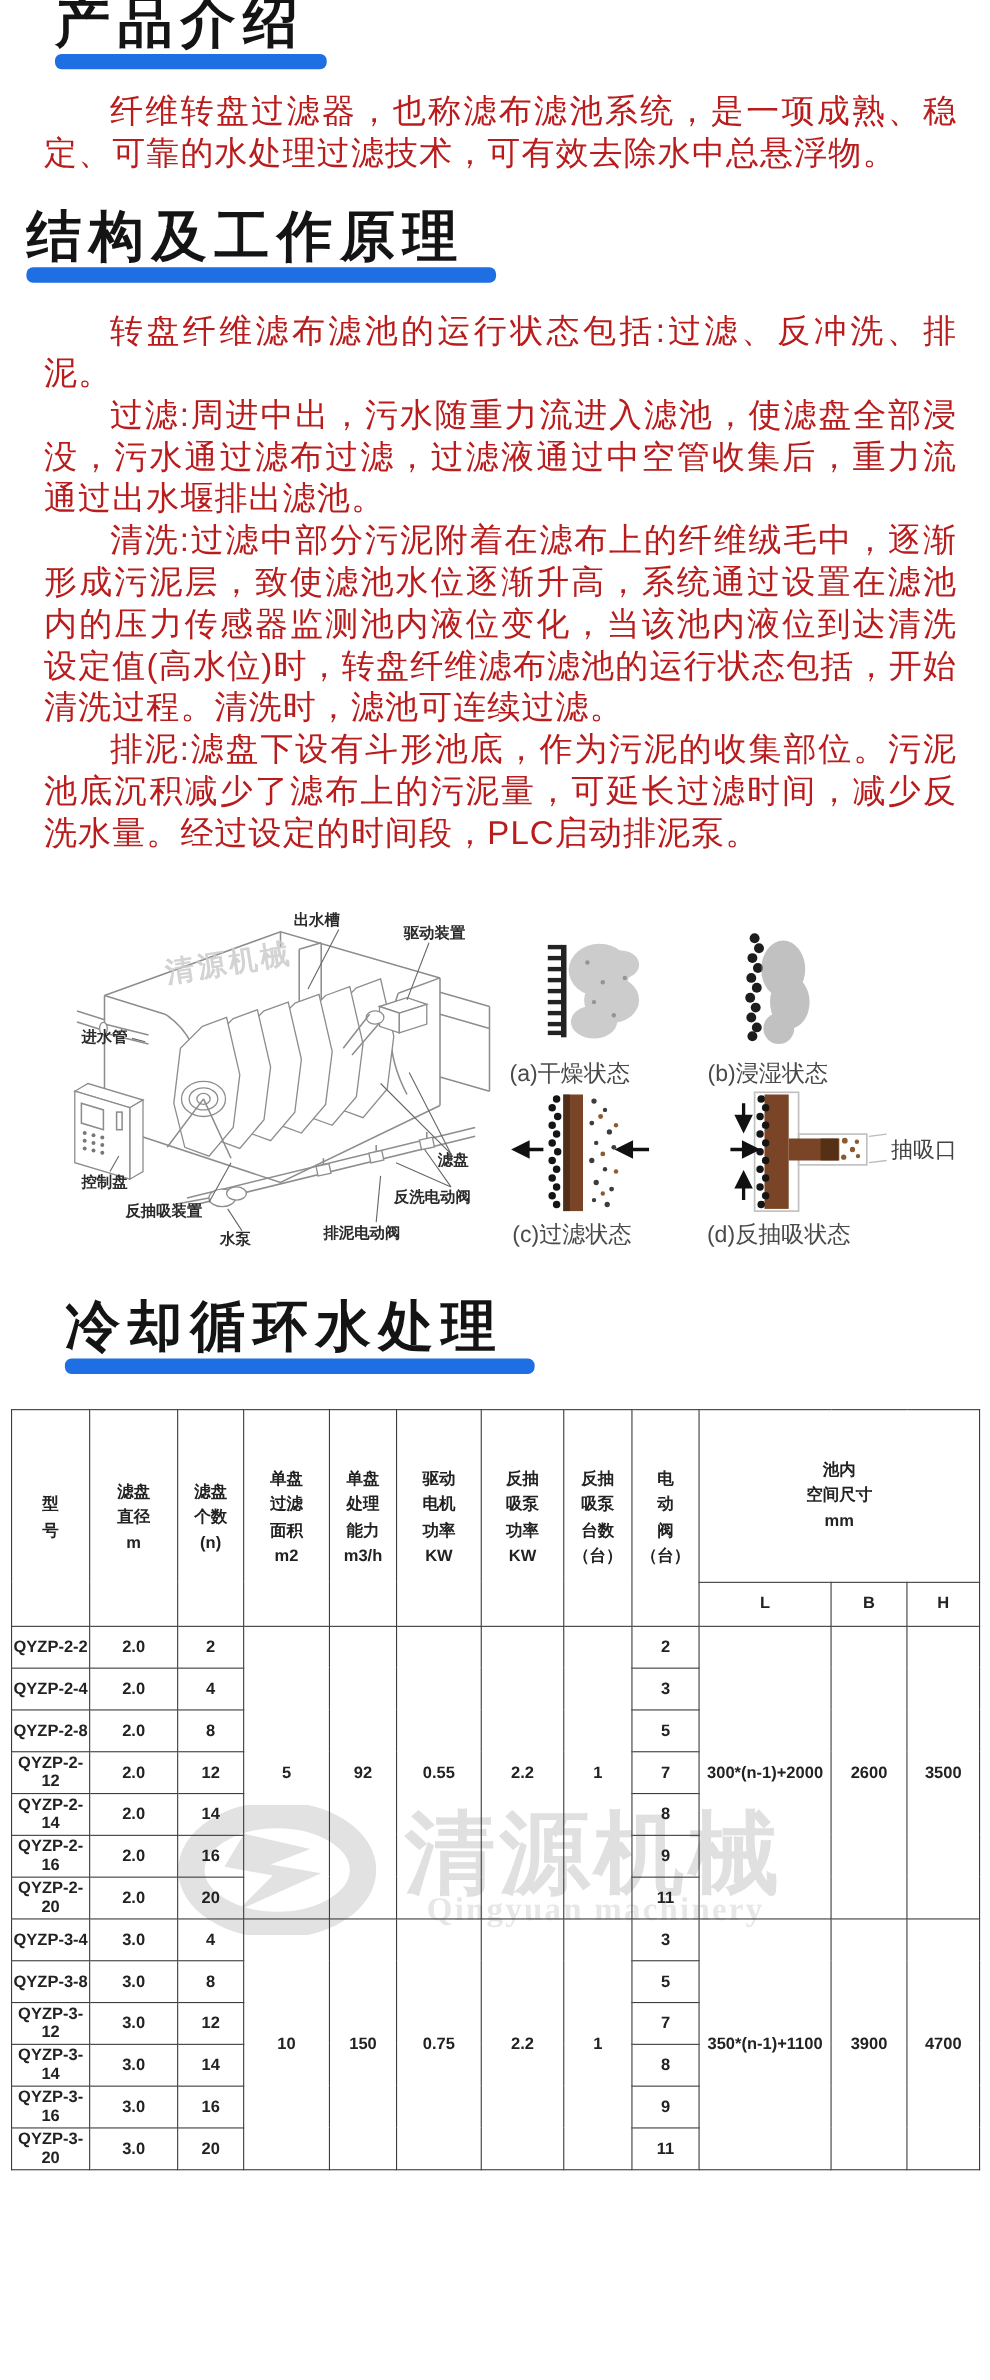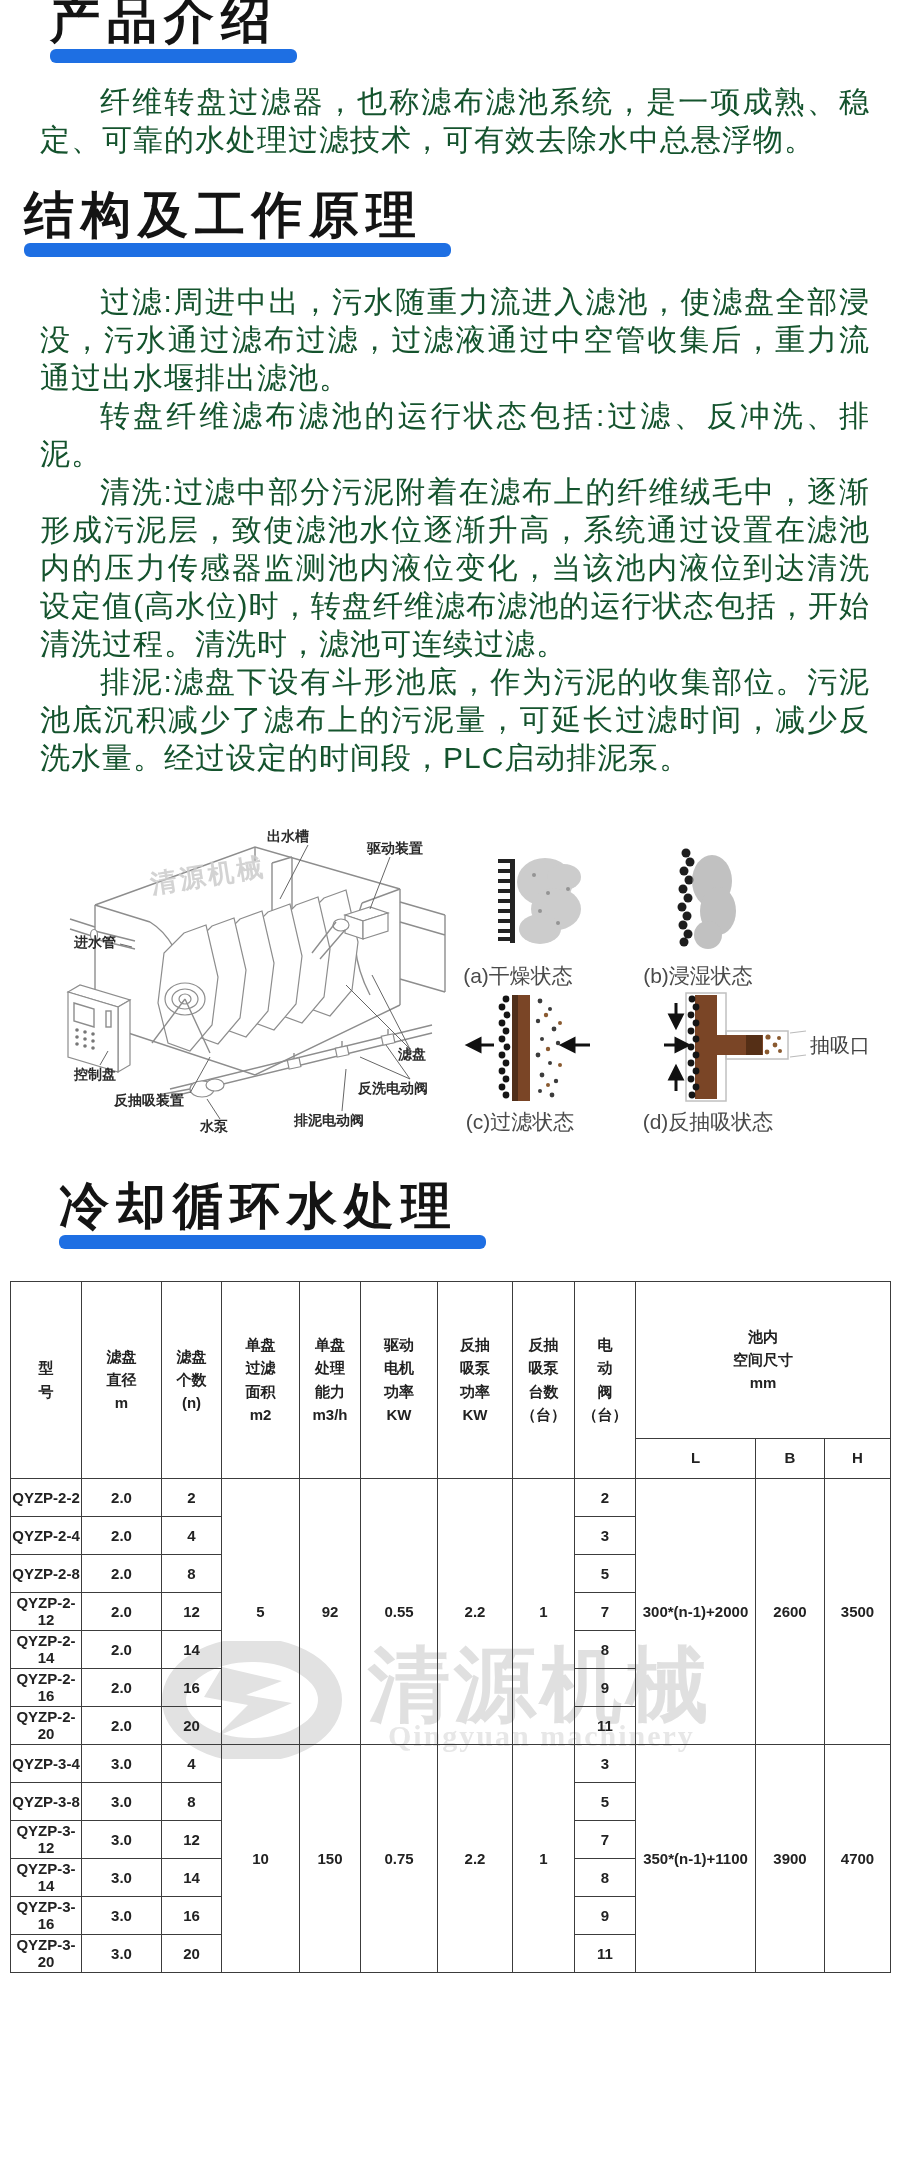--- a/index.html
+++ b/index.html
@@ -6,21 +6,21 @@
   body{width:900px;font-family:"Liberation Sans","DejaVu Sans",sans-serif;color:#222;overflow-x:hidden;}
   .h-text{font-size:50px;font-weight:700;color:#141414;letter-spacing:7px;line-height:1.05;white-space:nowrap;}
   .h-bar{height:14px;background:var(--accent,#1e6fe3);border-radius:6px;margin-top:2px;}
   #h1-wrap{margin:-6px 0 0 50px;}
   #h1-wrap .h-bar{width:247px;}
   #h2-wrap{margin:30px 0 0 24px;}
   #h2-wrap .h-bar{width:427px;}
   #h3-wrap{margin:38px 0 0 59px;}
   #h3-wrap .h-bar{width:427px;}
   .body-text{padding:0 30px 0 40px;}
-  .para{font-size:30px;line-height:38px;color:#14532d;text-align:justify;text-indent:2em;margin:0;letter-spacing:1px;}
+  .para{font-size:30px;line-height:38px;color:#b91c1c;text-align:justify;text-indent:2em;margin:0;letter-spacing:1px;}
   .para+.para{margin-top:0;}
   #intro-paras{margin-top:20px;}
   #principle-paras{margin-top:26px;}
   #figure-block{position:relative;height:315px;margin-top:50px;}
   #diagram-svg{position:absolute;left:40px;top:0;}
   #states-svg{position:absolute;left:450px;top:10px;}
   .dg-label{font-size:14px;font-weight:700;fill:#2a2a2a;}
   .st-label{font-size:21px;fill:#4a4a4a;}
   .leader{stroke:#666;stroke-width:1;fill:none;}
   .tank{stroke:#8d8d8d;stroke-width:1.4;fill:none;}
@@ -49,22 +49,22 @@
 </div>
 <div id="intro-paras" class="body-text">
   <p class="para">纤维转盘过滤器，也称滤布滤池系统，是一项成熟、稳定、可靠的水处理过滤技术，可有效去除水中总悬浮物。</p>
 </div>
 
 <div id="h2-wrap">
   <div class="h-text">结构及工作原理</div>
   <div class="h-bar"></div>
 </div>
 <div id="principle-paras" class="body-text">
+  <p class="para">转盘纤维滤布滤池的运行状态包括:过滤、反冲洗、排泥。</p>
   <p class="para">过滤:周进中出，污水随重力流进入滤池，使滤盘全部浸没，污水通过滤布过滤，过滤液通过中空管收集后，重力流通过出水堰排出滤池。</p>
-  <p class="para">转盘纤维滤布滤池的运行状态包括:过滤、反冲洗、排泥。</p>
   <p class="para">清洗:过滤中部分污泥附着在滤布上的纤维绒毛中，逐渐形成污泥层，致使滤池水位逐渐升高，系统通过设置在滤池内的压力传感器监测池内液位变化，当该池内液位到达清洗设定值(高水位)时，转盘纤维滤布滤池的运行状态包括，开始清洗过程。清洗时，滤池可连续过滤。</p>
   <p class="para">排泥:滤盘下设有斗形池底，作为污泥的收集部位。污泥池底沉积减少了滤布上的污泥量，可延长过滤时间，减少反洗水量。经过设定的时间段，PLC启动排泥泵。</p>
 </div>
 
 <div id="figure-block">
 
   <svg id="diagram-svg" width="410" height="310" viewBox="0 0 410 310">
 
     <g>
       <path class="tank" d="M55,78 L215,20 L360,62"></path>

